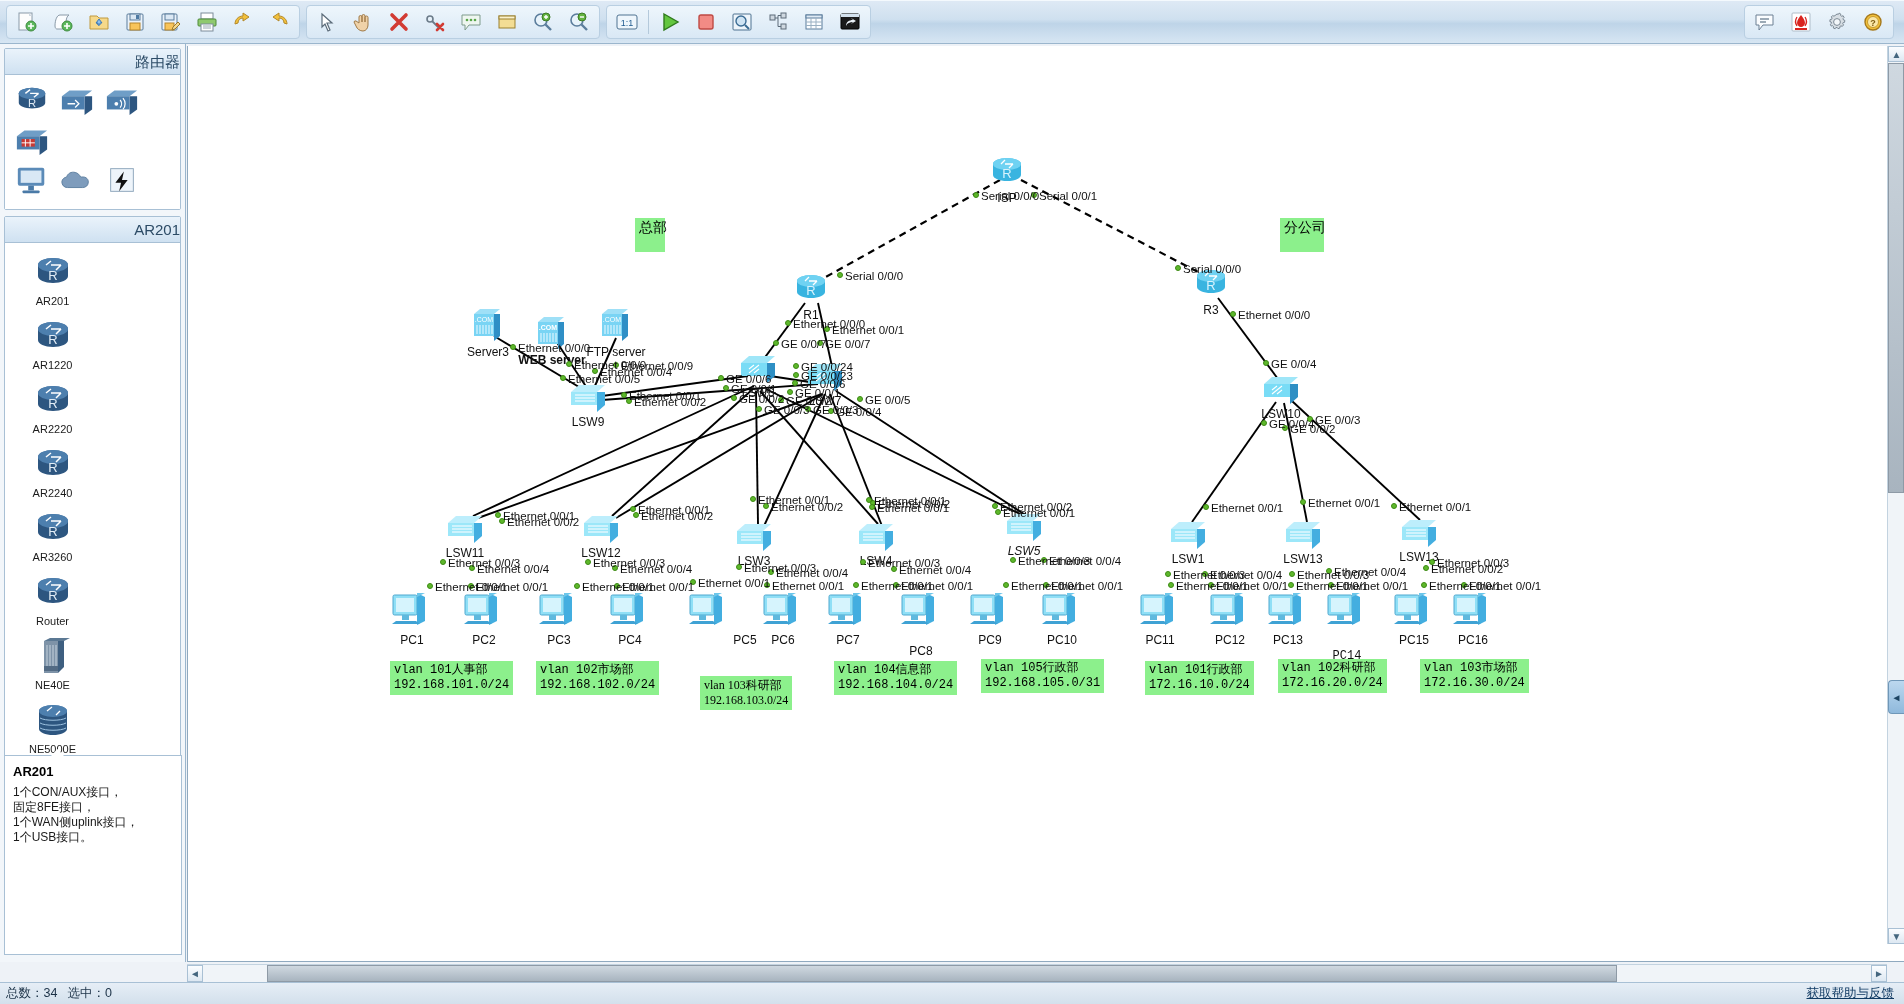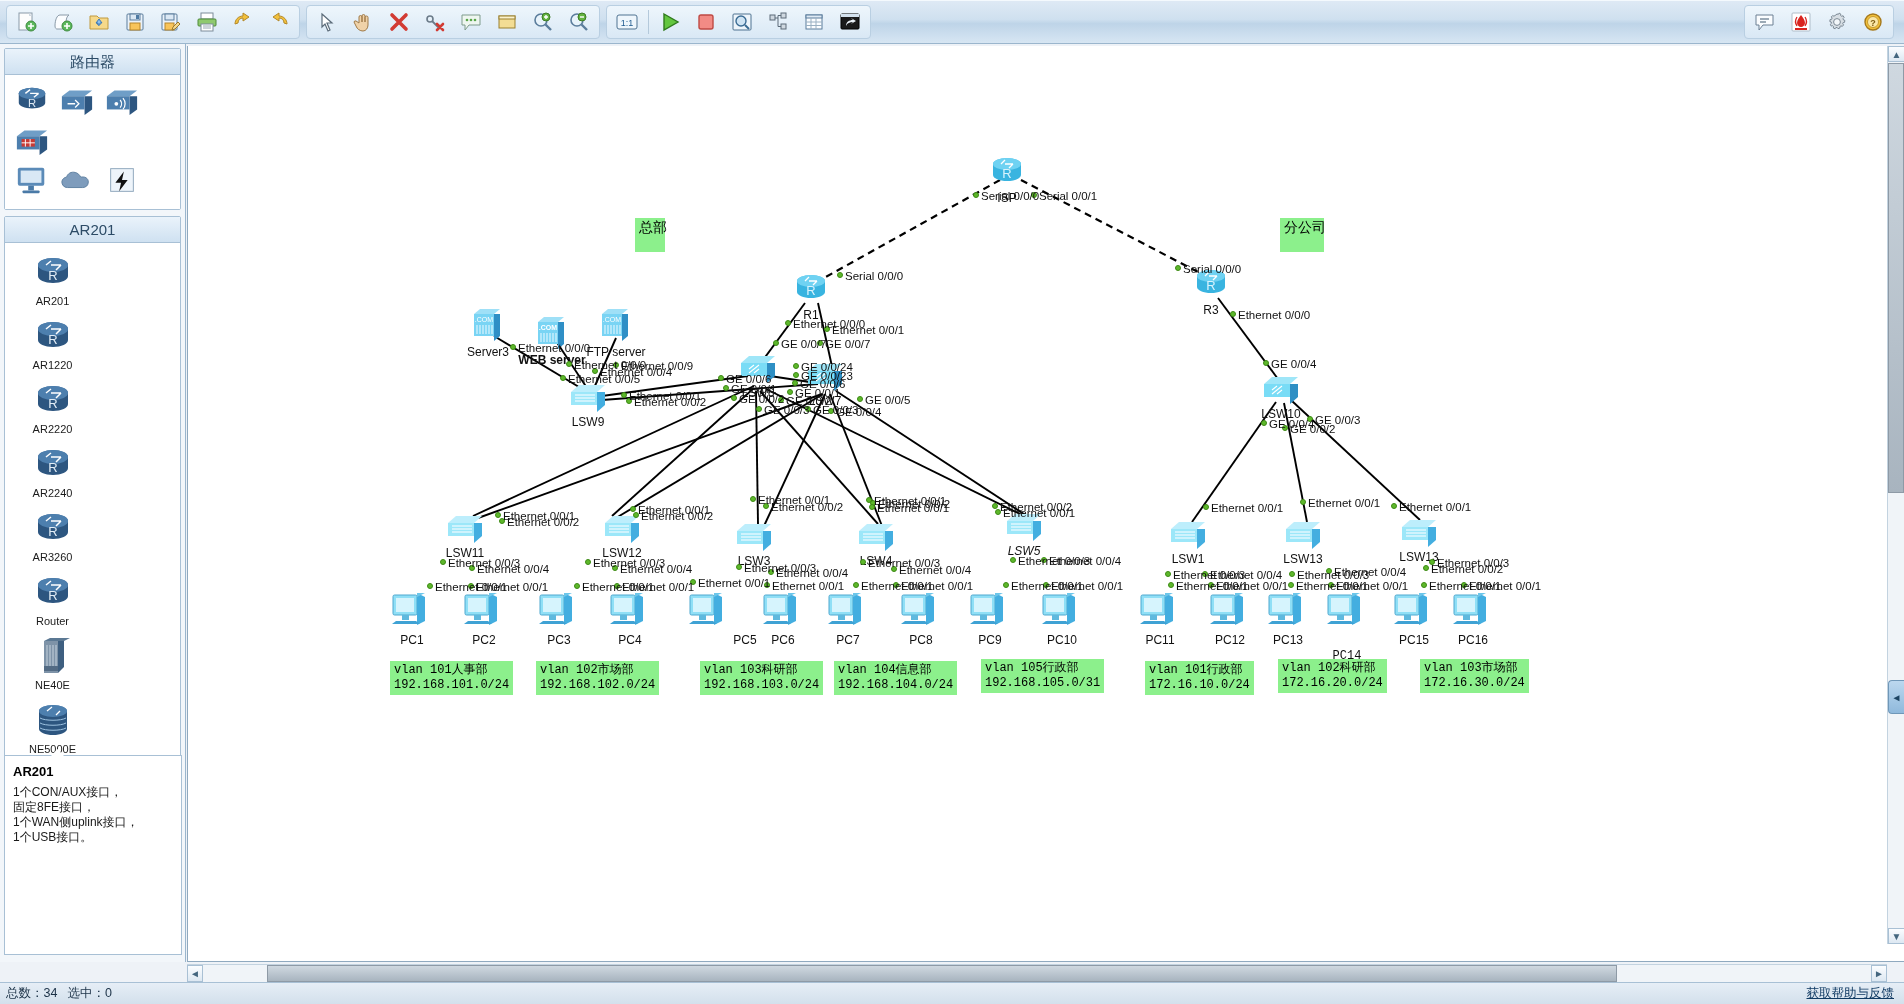--- a/index.html
+++ b/index.html
@@ -42,21 +42,21 @@
     background: #f2f6fa;
     border-right: 1px solid #9bb6cd;
   }
   .panel-box {
     margin: 4px 4px 0 4px;
     border: 1px solid #a8c0d5;
     background: #ffffff;
     border-radius: 2px;
   }
   .panel-head {
-    height: 26px; line-height: 26px; text-align: center;
+    height: 26px; line-height: 26px; text-align: right;
     font-size: 15px; color: #2c4b66;
     background: linear-gradient(to bottom, #eaf3fb, #cfe1f1);
     border-bottom: 1px solid #a8c0d5;
   }
   .panel-body { padding: 6px 4px 8px 4px; background: #fff; }
   .dev-grid { display: flex; flex-wrap: wrap; }
   .dev-cell {
     width: 45px; display: flex; flex-direction: column; align-items: center;
     margin: 2px 0 4px 0; cursor: pointer;
   }
@@ -661,21 +661,21 @@
         </div>
         <div class="node" style="left: 256px; top: 465px; width: 42px; height: 34px;">
           <svg width="42" height="34" viewBox="0 0 42 34">
       <path d="M4 12l8-7h26l-8 7z" fill="#bdeefc"></path>
       <path d="M30 12h8v13l-8 7z" fill="#43aee0"></path>
       <rect x="4" y="12" width="26" height="13" fill="#9ce7f9"></rect>
       <path d="M8 15h20M8 18h20M8 21h20" stroke="#dff7fe" stroke-width="1.4"></path>
           </svg>
           <div class="node-label" style="top: 35px; text-align: center;">LSW11</div>
         </div>
-        <div class="node" style="left: 413px; top: 465px; width: 42px; height: 34px;">
+        <div class="node" style="left: 392px; top: 465px; width: 42px; height: 34px;">
           <svg width="42" height="34" viewBox="0 0 42 34">
       <path d="M4 12l8-7h26l-8 7z" fill="#bdeefc"></path>
       <path d="M30 12h8v13l-8 7z" fill="#43aee0"></path>
       <rect x="4" y="12" width="26" height="13" fill="#9ce7f9"></rect>
       <path d="M8 15h20M8 18h20M8 21h20" stroke="#dff7fe" stroke-width="1.4"></path>
           </svg>
           <div class="node-label" style="top: 35px;">LSW12</div>
         </div>
         <div class="node" style="left: 545px; top: 473px; width: 42px; height: 34px;">
           <svg width="42" height="34" viewBox="0 0 42 34">
@@ -810,21 +810,21 @@
         </div>
         <div class="node" style="left: 711px; top: 544px; width: 44px; height: 42px;">
           <svg width="44" height="42" viewBox="0 0 44 42">
     <rect x="3" y="5" width="24" height="20" rx="1.5" fill="#8fdff6" stroke="#4fa8cf"></rect>
     <rect x="6" y="8" width="18" height="14" fill="#d6f4fd"></rect>
     <path d="M27 3l8 4v24l-8 4z" fill="#43aee0"></path>
     <path d="M27 3h8l-8 4z" fill="#6cc6ea"></path>
     <rect x="12" y="25" width="7" height="5" fill="#5fb9de"></rect>
     <path d="M6 31h20l4 3H2z" fill="#3fa2d4"></path>
           </svg>
-          <div class="node-label" style="top: 43px;">PC8</div>
+          <div class="node-label" style="top: 54px;">PC8</div>
         </div>
         <div class="node" style="left: 780px; top: 544px; width: 44px; height: 42px;">
           <svg width="44" height="42" viewBox="0 0 44 42">
     <rect x="3" y="5" width="24" height="20" rx="1.5" fill="#8fdff6" stroke="#4fa8cf"></rect>
     <rect x="6" y="8" width="18" height="14" fill="#d6f4fd"></rect>
     <path d="M27 3l8 4v24l-8 4z" fill="#43aee0"></path>
     <path d="M27 3h8l-8 4z" fill="#6cc6ea"></path>
     <rect x="12" y="25" width="7" height="5" fill="#5fb9de"></rect>
     <path d="M6 31h20l4 3H2z" fill="#3fa2d4"></path>
           </svg>
@@ -1066,21 +1066,21 @@
         <div class="iflabel" style="left: 1241px; top: 534px;">Ethernet 0/0/1</div>
         <div class="iflabel" style="left: 1281px; top: 534px;">Ethernet 0/0/1</div>
       </div>
     <div id="notes-layer" style="position:absolute;left:0;top:0;width:1680px;height:890px;">
         <div class="note note-zh" style="left: 447px; top: 172px; width: 30px; height: 34px;">总部</div>
         <div class="note note-zh" style="left: 1092px; top: 172px; width: 44px; height: 34px;">分公司</div>
         <div class="note" style="left: 202px; top: 615px;">vlan 101人事部
 192.168.101.0/24</div>
         <div class="note" style="left: 348px; top: 615px;">vlan 102市场部
 192.168.102.0/24</div>
-        <div class="note" style="left: 512px; top: 615px;">vlan 103科研部
+        <div class="note" style="left: 512px; top: 630px; font-family: Liberation Serif, serif;">vlan 103科研部
 192.168.103.0/24</div>
         <div class="note" style="left: 646px; top: 615px;">vlan 104信息部
 192.168.104.0/24</div>
         <div class="note" style="left: 793px; top: 613px;">vlan 105行政部
 192.168.105.0/31</div>
         <div class="note" style="left: 957px; top: 615px;">vlan 101行政部
 172.16.10.0/24</div>
         <div class="note" style="left: 1090px; top: 613px;">vlan 102科研部
 172.16.20.0/24</div>
         <div class="note" style="left: 1232px; top: 613px;">vlan 103市场部

